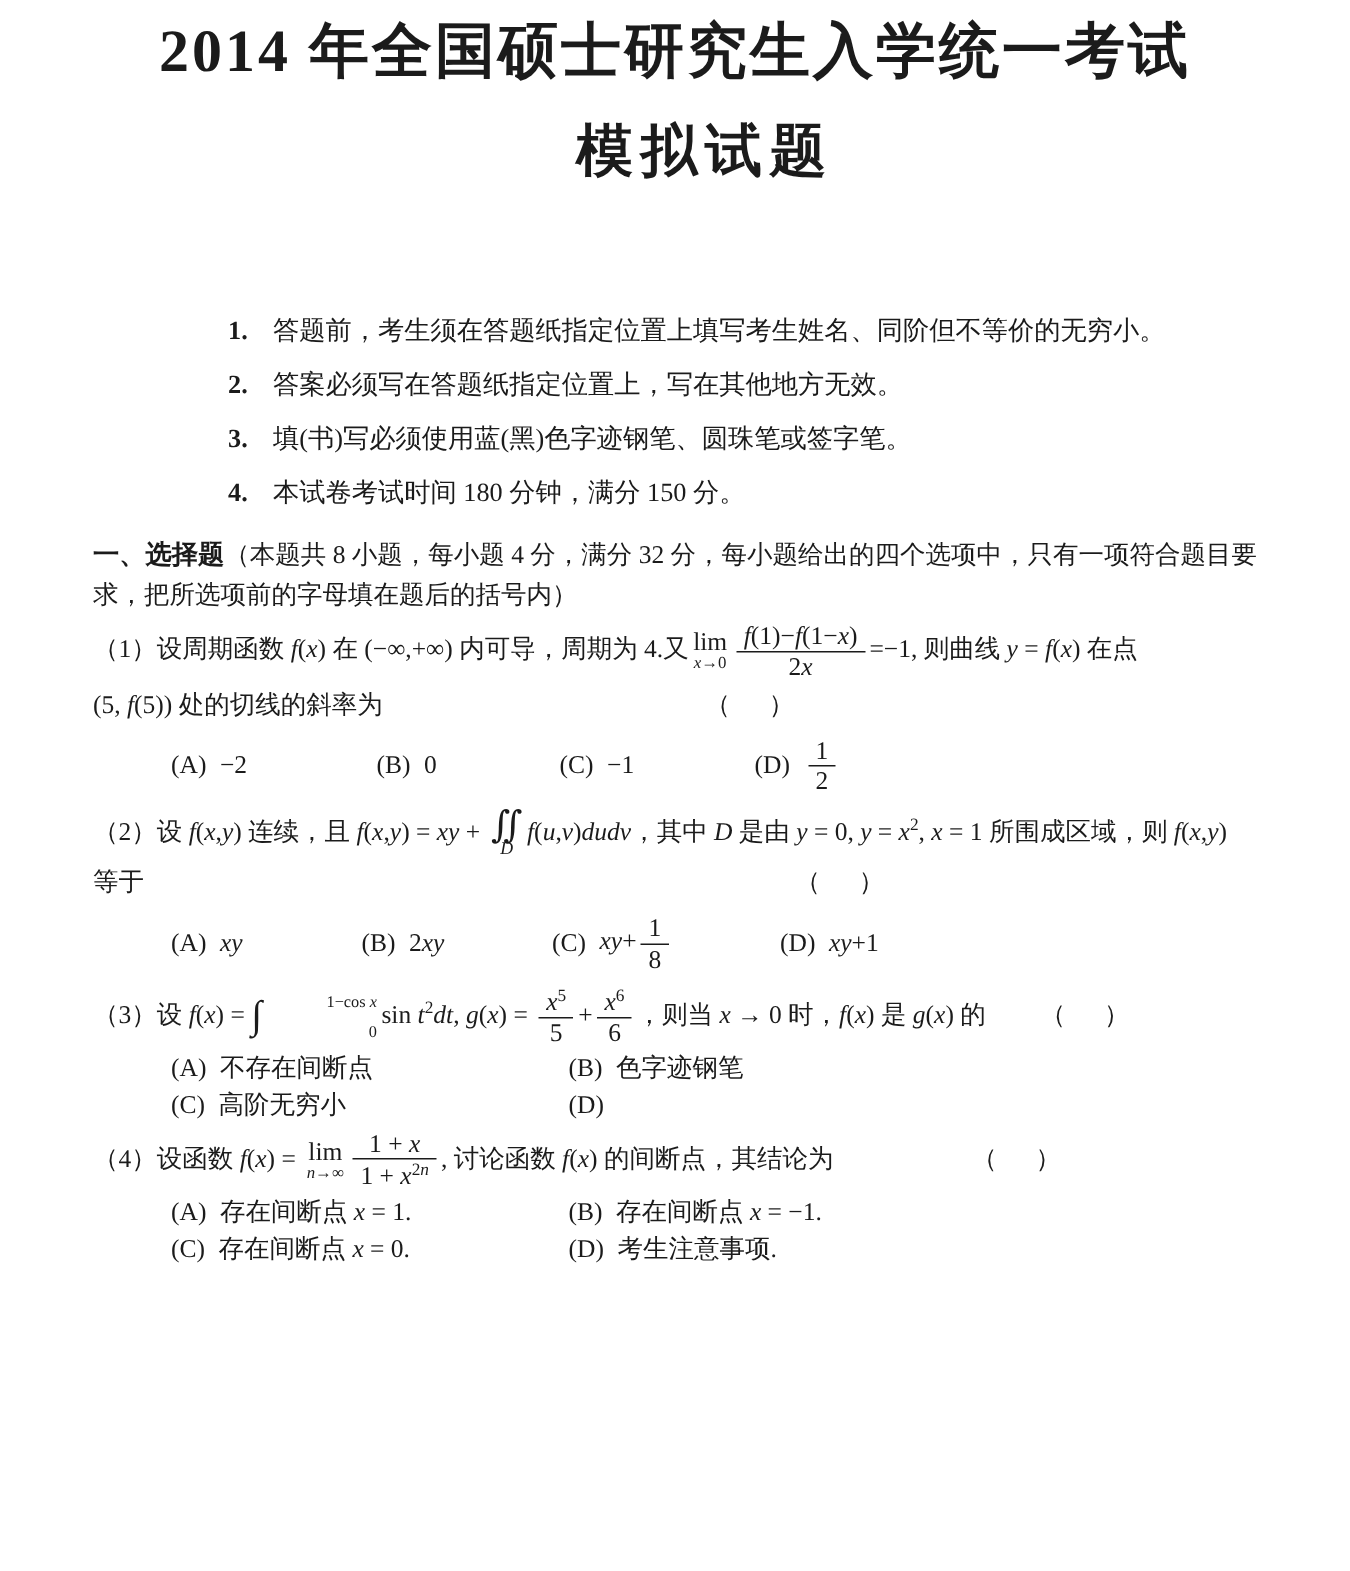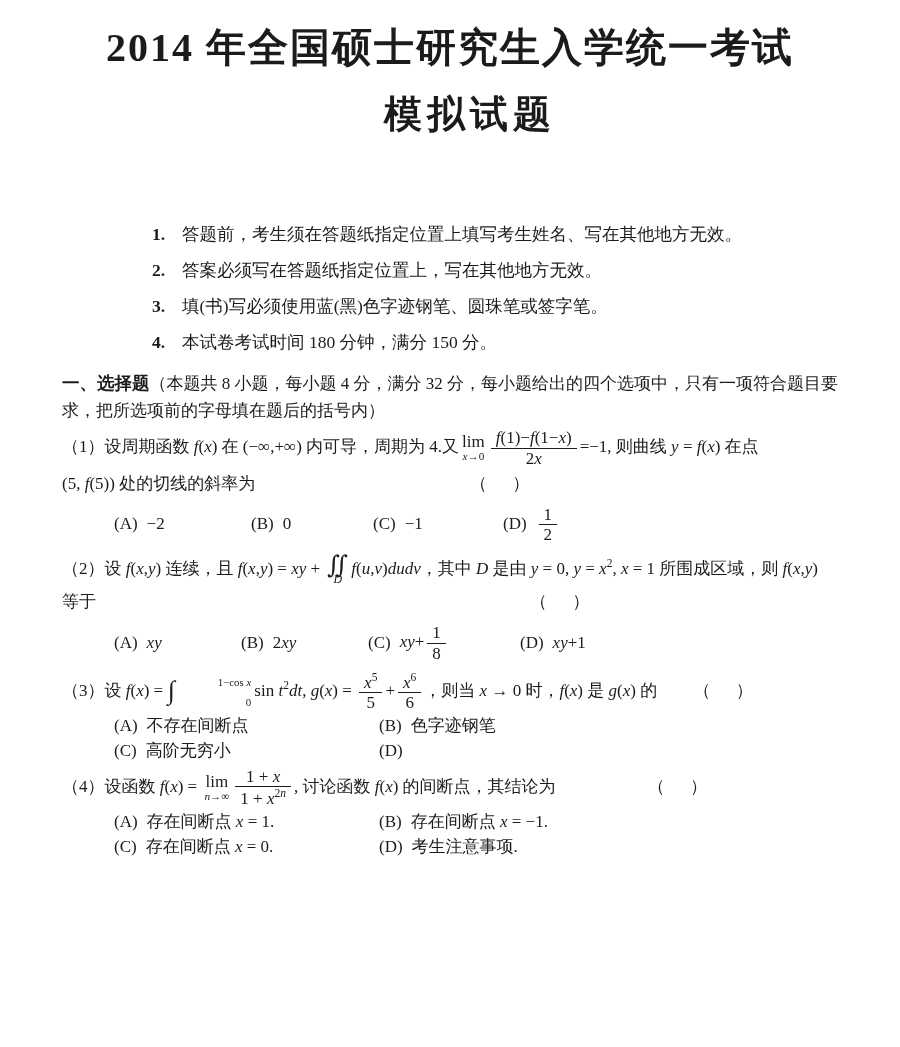--- a/index.html
+++ b/index.html
@@ -2,21 +2,21 @@
 <html><head>
 <meta charset="utf-8">
 <style>
   html,body { margin:0; padding:0; background:#ffffff; }
   .page {
     width:900px; height:1047px; overflow:hidden; position:relative;
     background:#ffffff; color:#1b1b1b; box-sizing:border-box;
     font-family:"Liberation Serif","DejaVu Serif",serif;
   }
   
-  .title1 { padding-top:20px; text-align:center; font-size:40px; font-weight:bold; letter-spacing:2px; }
+  .title1 { padding-top:6px; text-align:center; font-size:40px; font-weight:bold; letter-spacing:2px; }
   .title2 { margin-top:14px; text-align:center; font-size:38px; font-weight:bold; letter-spacing:5px;margin-left:40px; }
   .subject { margin-top:70px; text-align:center; font-size:38px; font-weight:bold; letter-spacing:8px; }
   .notice  { margin-top:10px; text-align:center; font-size:19px; font-weight:bold; letter-spacing:1px; }
   
   .instructions { margin:82px 60px 0 152px; font-size:17.5px; }
   .inst { display:flex; margin-bottom:12px; line-height:24px; }
   .inum { font-weight:bold; min-width:30px; }
   
   .section-head { margin:16px 56px 0 62px; font-size:17px; line-height:27px; }
   .sec-label { font-weight:bold; font-size:17.5px; }
@@ -60,21 +60,21 @@
 <body>
 
 <div class="page">
 
   <div class="title1">2014 年全国硕士研究生入学统一考试</div>
   <div class="title2">模拟试题</div>
 
   <div class="instructions">
     <div class="inst">
       <span class="inum">1.</span>
-      <span class="itext">答题前，考生须在答题纸指定位置上填写考生姓名、写在其他地方无效。</span>
+      <span class="itext">答题前，考生须在答题纸指定位置上填写考生姓名、同阶但不等价的无穷小。</span>
     </div>
     <div class="inst">
       <span class="inum">2.</span>
       <span class="itext">答案必须写在答题纸指定位置上，写在其他地方无效。</span>
     </div>
     <div class="inst">
       <span class="inum">3.</span>
       <span class="itext">填(书)写必须使用蓝(黑)色字迹钢笔、圆珠笔或签字笔。</span>
     </div>
     <div class="inst">

